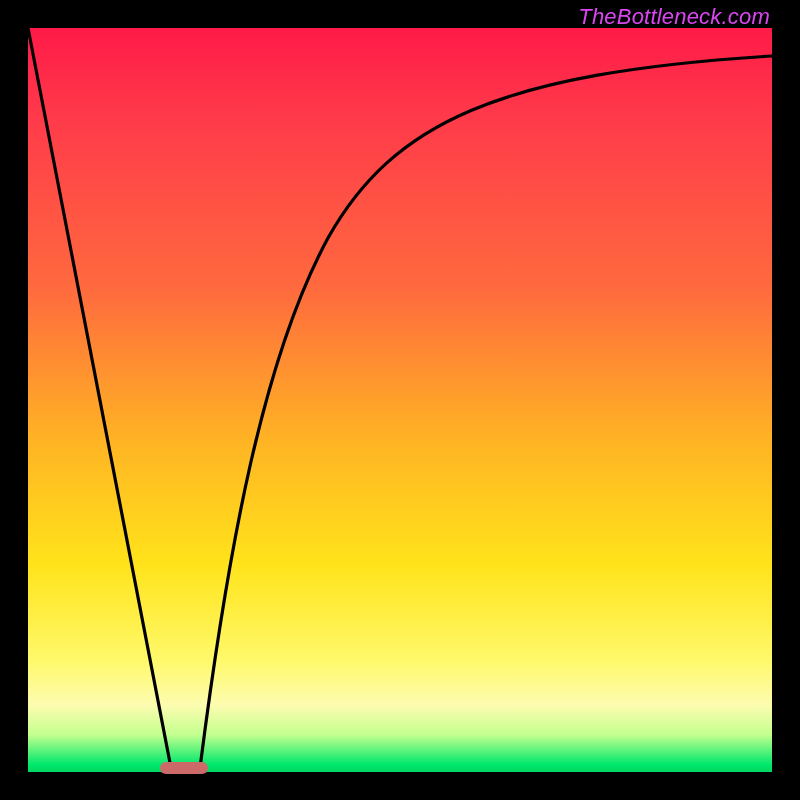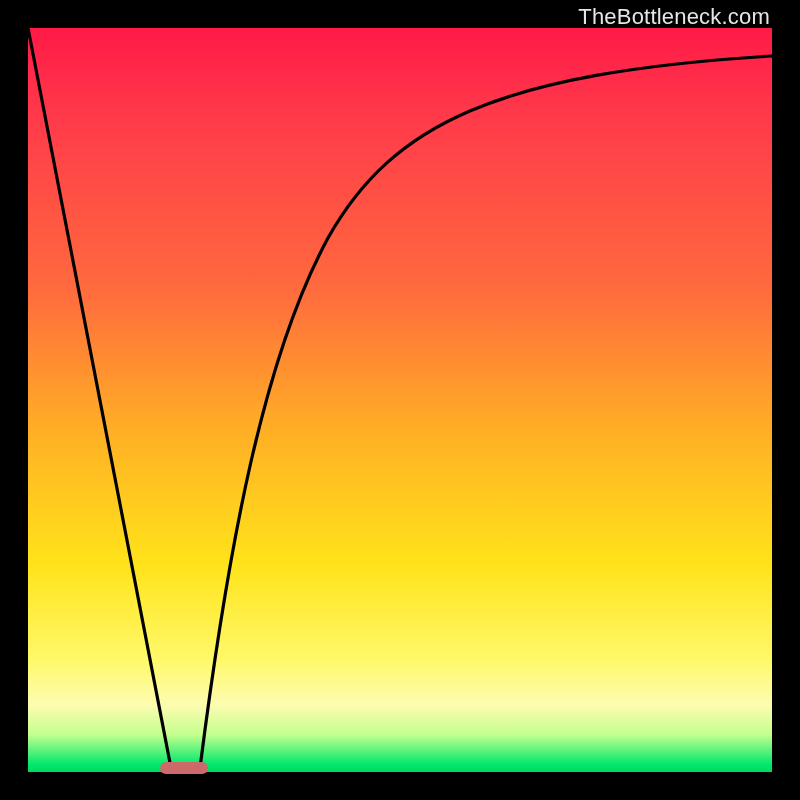--- a/index.html
+++ b/index.html
@@ -37,25 +37,26 @@
       #fdfcb0 91%,
       #c3ff8e 95%,
       #00e86c 99%,
       #00d860 100%
     );
   }
   .watermark {
     position: absolute;
     top: 4px;
     right: 30px;
-    color: #e5e5e5;
+    color: #d946ef;
     font-size: 22px;
     font-weight: 500;
     letter-spacing: 0.2px;
     user-select: none;
+    font-style: italic;
   }
   svg.curve {
     position: absolute;
     left: 0;
     top: 0;
     width: 744px;
     height: 744px;
     overflow: visible;
   }
   .curve path {

